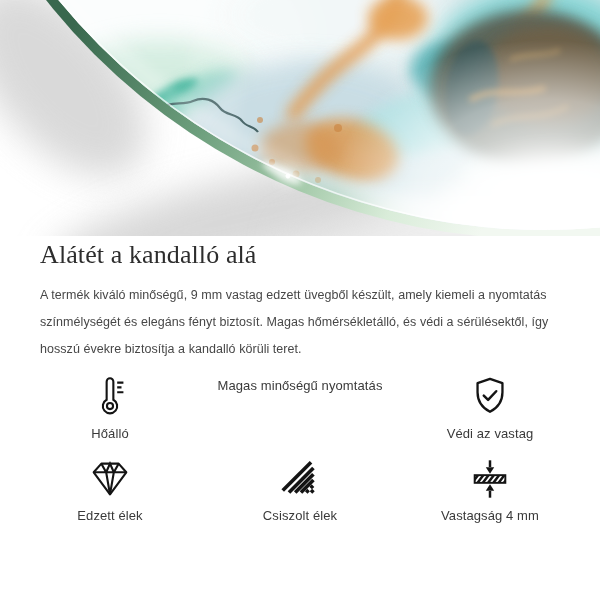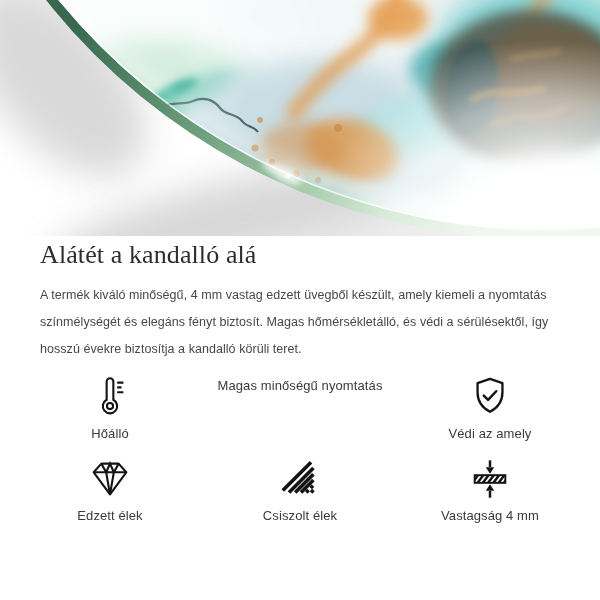--- a/index.html
+++ b/index.html
@@ -120,21 +120,21 @@
         <line x1="0" y1="-13" x2="0" y2="13" stroke="#ffffff" stroke-width="1.8" filter="url(#f1)" opacity="0.9"></line>
         <circle r="2.4" fill="#ffffff" opacity="0.95"></circle>
       </g>
     </svg>
   </div>
 
   <div class="content">
     <h1>
       <span>Alátét a kandalló alá</span>
     </h1>
-    <p class="desc">A termék kiváló minőségű, 4 mm vastag edzett üvegből készült, amely kiemeli a nyomtatás
+    <p class="desc">A termék kiváló minőségű, 9 mm vastag edzett üvegből készült, amely kiemeli a nyomtatás
 színmélységét és elegáns fényt biztosít. Magas hőmérsékletálló, és védi a sérülésektől, így
 hosszú évekre biztosítja a kandalló körüli teret.</p>
 
     <div class="features">
 
       <div class="feature">
         <div class="ficon">
           <svg width="46" height="46" viewBox="0 0 48 48">
             <path class="ic" d="M20.5,8 A3.5,3.5 0 0 1 27.5,8 L27.5,26.9 A7.5,7.5 0 1 1 20.5,26.9 Z"></path>
             <circle class="ic" cx="24" cy="33.5" r="3.2"></circle>
@@ -148,21 +148,21 @@
         <div class="flabel">Magas minőségű nyomtatás</div>
       </div>
 
       <div class="feature">
         <div class="ficon">
           <svg width="46" height="46" viewBox="0 0 48 48">
             <path class="ic" style="stroke-width:2.4;stroke-linejoin:round" d="M24,5 L37,9.5 V19 C37,29.5 31.5,35.5 24,39.5 C16.5,35.5 11,29.5 11,19 V9.5 Z"></path>
             <path class="ic" style="stroke-width:2.6;stroke-linecap:round;stroke-linejoin:round" d="M17.5,22.5 L22,27 L30.5,18"></path>
           </svg>
         </div>
-        <div class="flabel">Védi az amely</div>
+        <div class="flabel">Védi az vastag</div>
       </div>
 
       <div class="feature">
         <div class="ficon">
           <svg width="46" height="46" viewBox="0 0 48 48">
             <path class="ic" style="stroke-linejoin:round" d="M15,8 L33,8 L41,17 L24,40 L7,17 Z"></path>
             <path class="ic" d="M7,17 L41,17 M15,8 L20,17 L24,8 L28,17 L33,8 M20,17 L24,40 M28,17 L24,40"></path>
           </svg>
         </div>
         <div class="flabel">Edzett élek</div>

